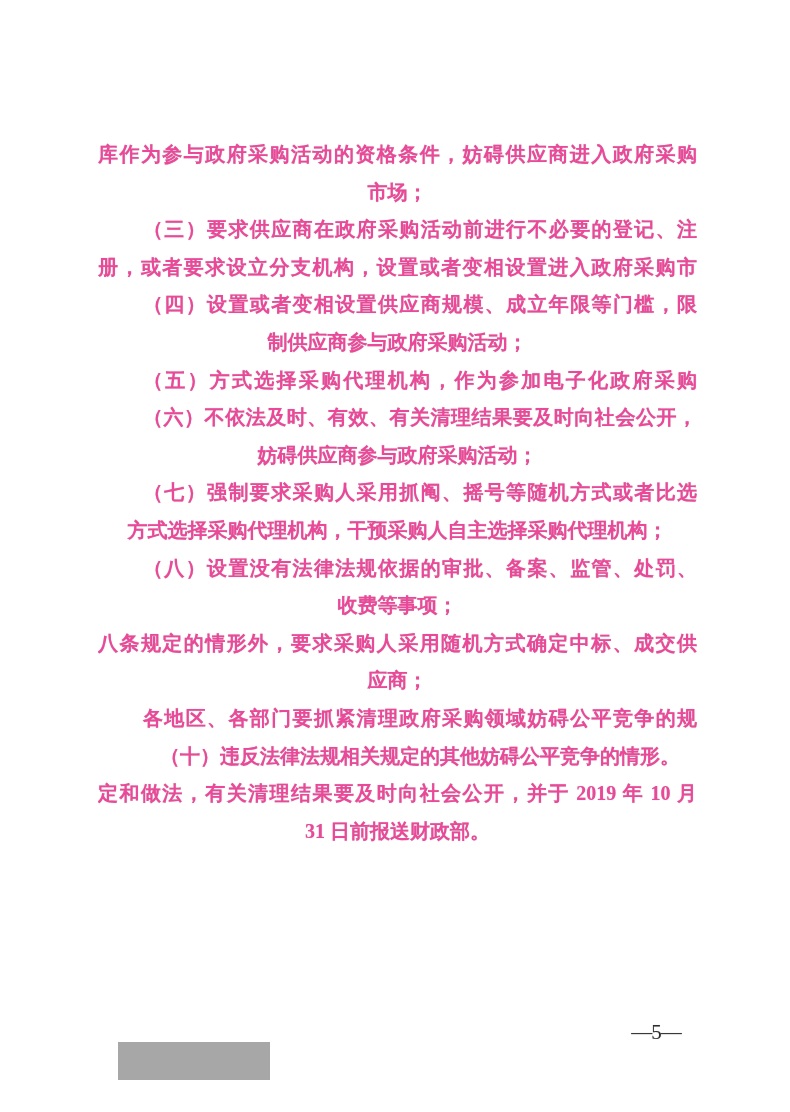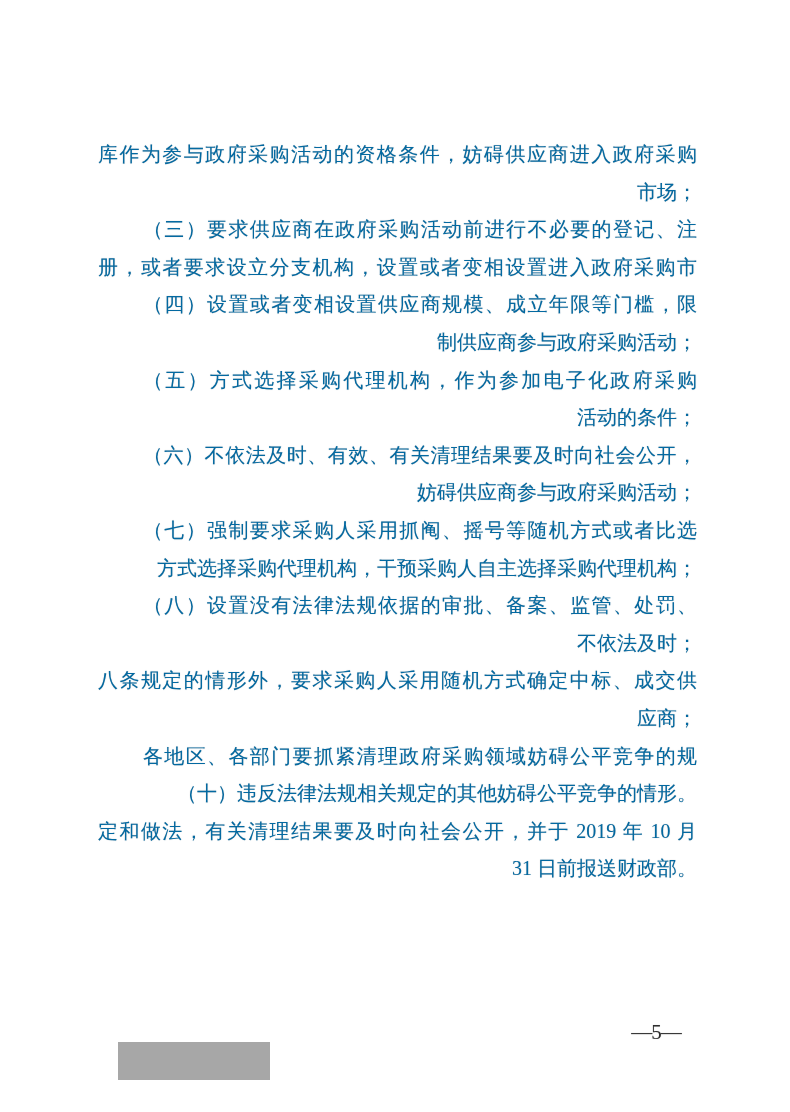--- a/index.html
+++ b/index.html
@@ -25,21 +25,21 @@
     top: 136px;
     width: 599px;
     color: #2e2e2e;
     font-size: 20px;
     text-shadow: 0 0 1px rgba(70,70,70,0.35);
   }
   .line {
     height: 37.6px;
     line-height: 37.6px;
     white-space: nowrap;
-    text-align: right;
+    text-align: center;
     overflow: visible;
   }
   .line.fill {
     white-space: normal;
     text-align: justify;
     text-align-last: justify;
     overflow: hidden;
   }
   .line.indent {
     text-indent: 45px;
@@ -62,35 +62,34 @@
     top: 1042px;
     width: 152px;
     height: 38px;
   }
 </style>
 </head>
 <body style="background: rgb(255, 255, 255);">
 
 <div class="page">
 
-  <div id="body-text" style="color: #0369a1;">
+  <div id="body-text" style="color: #ec4899; font-weight: bold;">
       <div class="line fill">库作为参与政府采购活动的资格条件，妨碍供应商进入政府采购</div>
       <div class="line">市场；</div>
       <div class="line fill indent">（三）要求供应商在政府采购活动前进行不必要的登记、注</div>
       <div class="line fill">册，或者要求设立分支机构，设置或者变相设置进入政府采购市</div>
       <div class="line fill indent">（四）设置或者变相设置供应商规模、成立年限等门槛，限</div>
       <div class="line">制供应商参与政府采购活动；</div>
       <div class="line fill indent">（五）方式选择采购代理机构，作为参加电子化政府采购</div>
-      <div class="line">活动的条件；</div>
       <div class="line fill indent">（六）不依法及时、有效、有关清理结果要及时向社会公开，</div>
       <div class="line">妨碍供应商参与政府采购活动；</div>
       <div class="line fill indent">（七）强制要求采购人采用抓阄、摇号等随机方式或者比选</div>
       <div class="line">方式选择采购代理机构，干预采购人自主选择采购代理机构；</div>
       <div class="line fill indent">（八）设置没有法律法规依据的审批、备案、监管、处罚、</div>
-      <div class="line">不依法及时；</div>
+      <div class="line">收费等事项；</div>
       <div class="line fill">八条规定的情形外，要求采购人采用随机方式确定中标、成交供</div>
       <div class="line">应商；</div>
       <div class="line fill indent">各地区、各部门要抓紧清理政府采购领域妨碍公平竞争的规</div>
       <div class="line indent">（十）违反法律法规相关规定的其他妨碍公平竞争的情形。</div>
       <div class="line fill">定和做法，有关清理结果要及时向社会公开，并于 2019 年 10 月</div>
       <div class="line">31 日前报送财政部。</div>
     </div>
 
   <div id="page-number">—5—</div>
 

